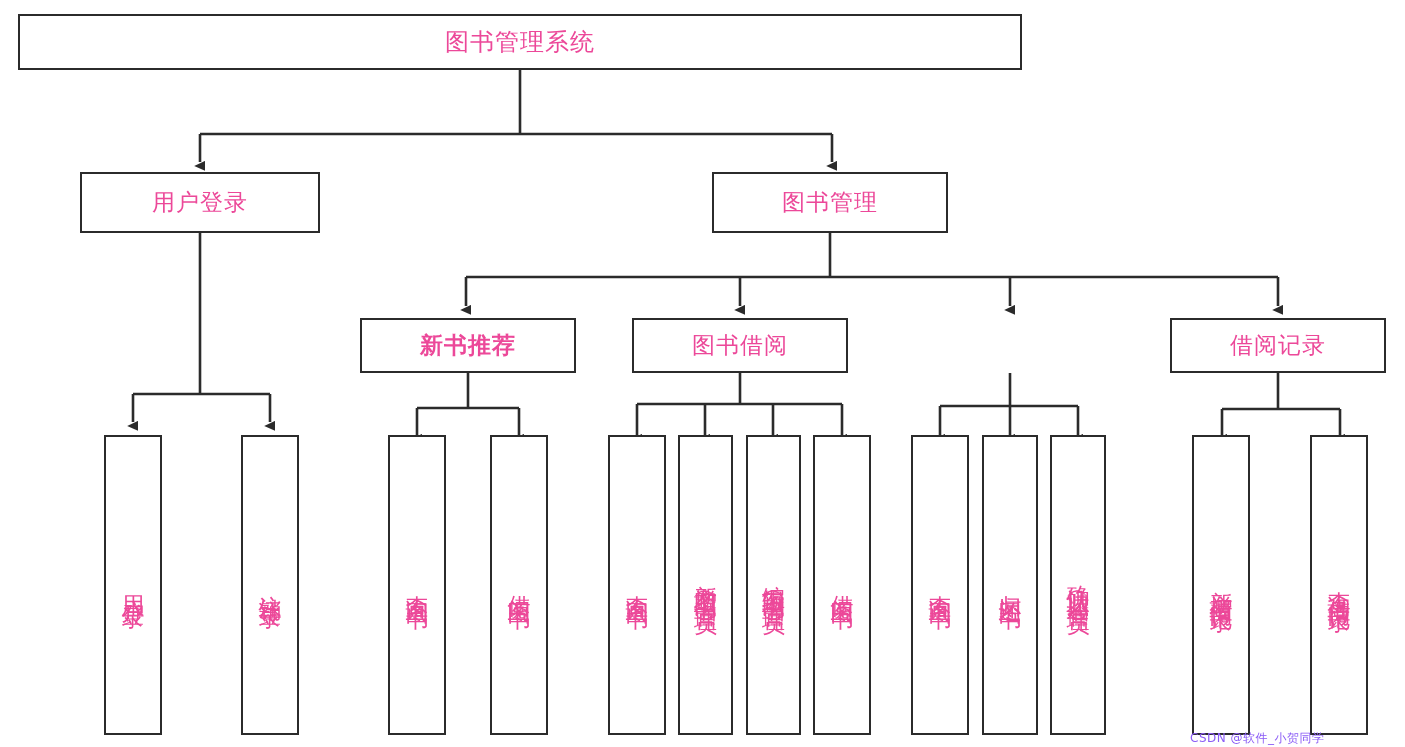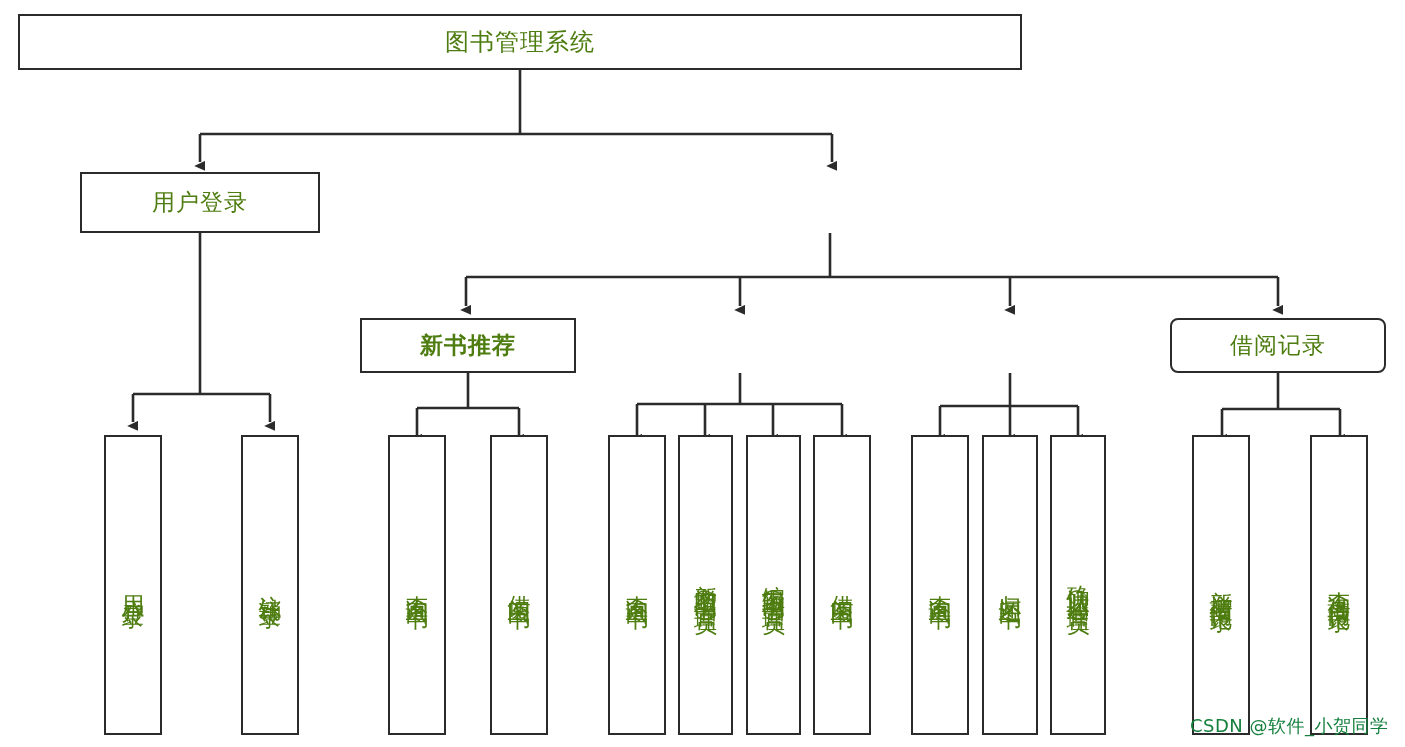--- a/index.html
+++ b/index.html
@@ -26,21 +26,21 @@
     pointer-events: none;
   }
   .node {
     position: absolute;
     box-sizing: border-box;
     border: 2.5px solid #2b2b2b;
     background: #ffffff;
     display: flex;
     align-items: center;
     justify-content: center;
-    color: #4d7c0f;
+    color: #ec4899;
   }
   .node.horiz {
     font-size: 23px;
     letter-spacing: 1px;
     line-height: 1.1;
   }
   .node.root {
     font-size: 24px;
   }
   .node.vert {
@@ -50,25 +50,26 @@
     letter-spacing: 4px;
     line-height: 1.0;
     padding-top: 4px;
     padding-bottom: 4px;
     align-items: center;
     justify-content: center;
     white-space: nowrap;
   }
   .watermark {
     position: absolute;
-    font-size: 18px;
-    color: #15803d;
+    font-size: 12px;
+    color: #8b5cf6;
     letter-spacing: 0.5px;
     white-space: nowrap;
     font-family: "DejaVu Sans", "Liberation Sans", sans-serif;
+    margin-top: 16px;
   }
 </style>
 </head>
 <body>
 
 <div id="canvas">
 
   <svg id="wires" viewBox="0 0 1405 747" xmlns="http://www.w3.org/2000/svg">
     <defs>
       <marker id="arrow" markerWidth="10" markerHeight="11" refX="1.2" refY="5.2" orient="auto" markerUnits="userSpaceOnUse">
@@ -116,23 +117,25 @@
       <path d="M1278,373 L1278,409"></path>
       <path d="M1222,409 L1340,409"></path>
       <path d="M1222,409 L1222,435" marker-end="url(#arrow)"></path>
       <path d="M1340,409 L1340,435" marker-end="url(#arrow)"></path>
     </g>
   </svg>
 
   <div class="node horiz root" style="left:18px; top:14px; width:1004px; height:56px;">图书管理系统</div>
 
   <div class="node horiz" style="left:80px; top:172px; width:240px; height:61px;">用户登录</div>
+  <div class="node horiz" style="left:712px; top:172px; width:236px; height:61px;">图书管理</div>
 
   <div class="node horiz" style="left:360px; top:318px; width:216px; height:55px;font-weight:bold;">新书推荐</div>
-  <div class="node horiz" style="left:1170px; top:318px; width:216px; height:55px;border-radius:8px;">借阅记录</div>
+  <div class="node horiz" style="left:632px; top:318px; width:216px; height:55px;">图书借阅</div>
+  <div class="node horiz" style="left:1170px; top:318px; width:216px; height:55px;">借阅记录</div>
 
   <div class="node vert" style="left:104px; top:435px; width:58px; height:300px;">用户登录</div>
   <div class="node vert" style="left:241px; top:435px; width:58px; height:300px;">注销登录</div>
 
   <div class="node vert" style="left:388px; top:435px; width:58px; height:300px;">查询图书</div>
   <div class="node vert" style="left:490px; top:435px; width:58px; height:300px;">借阅图书</div>
 
   <div class="node vert" style="left:608px; top:435px; width:58px; height:300px;">查询图书</div>
   <div class="node vert" style="left:678px; top:435px; width:55px; height:300px;">新增图书（管理员）</div>
   <div class="node vert" style="left:746px; top:435px; width:55px; height:300px;">编辑图书（管理员）</div>

